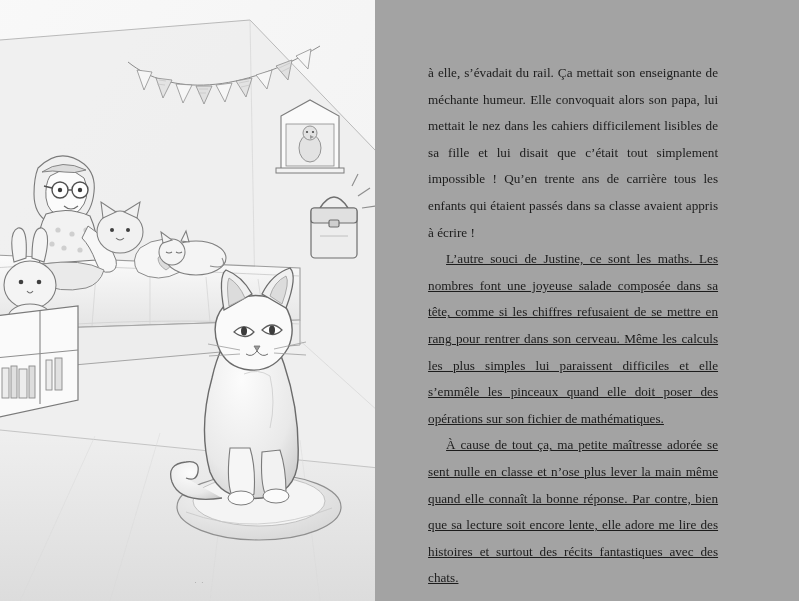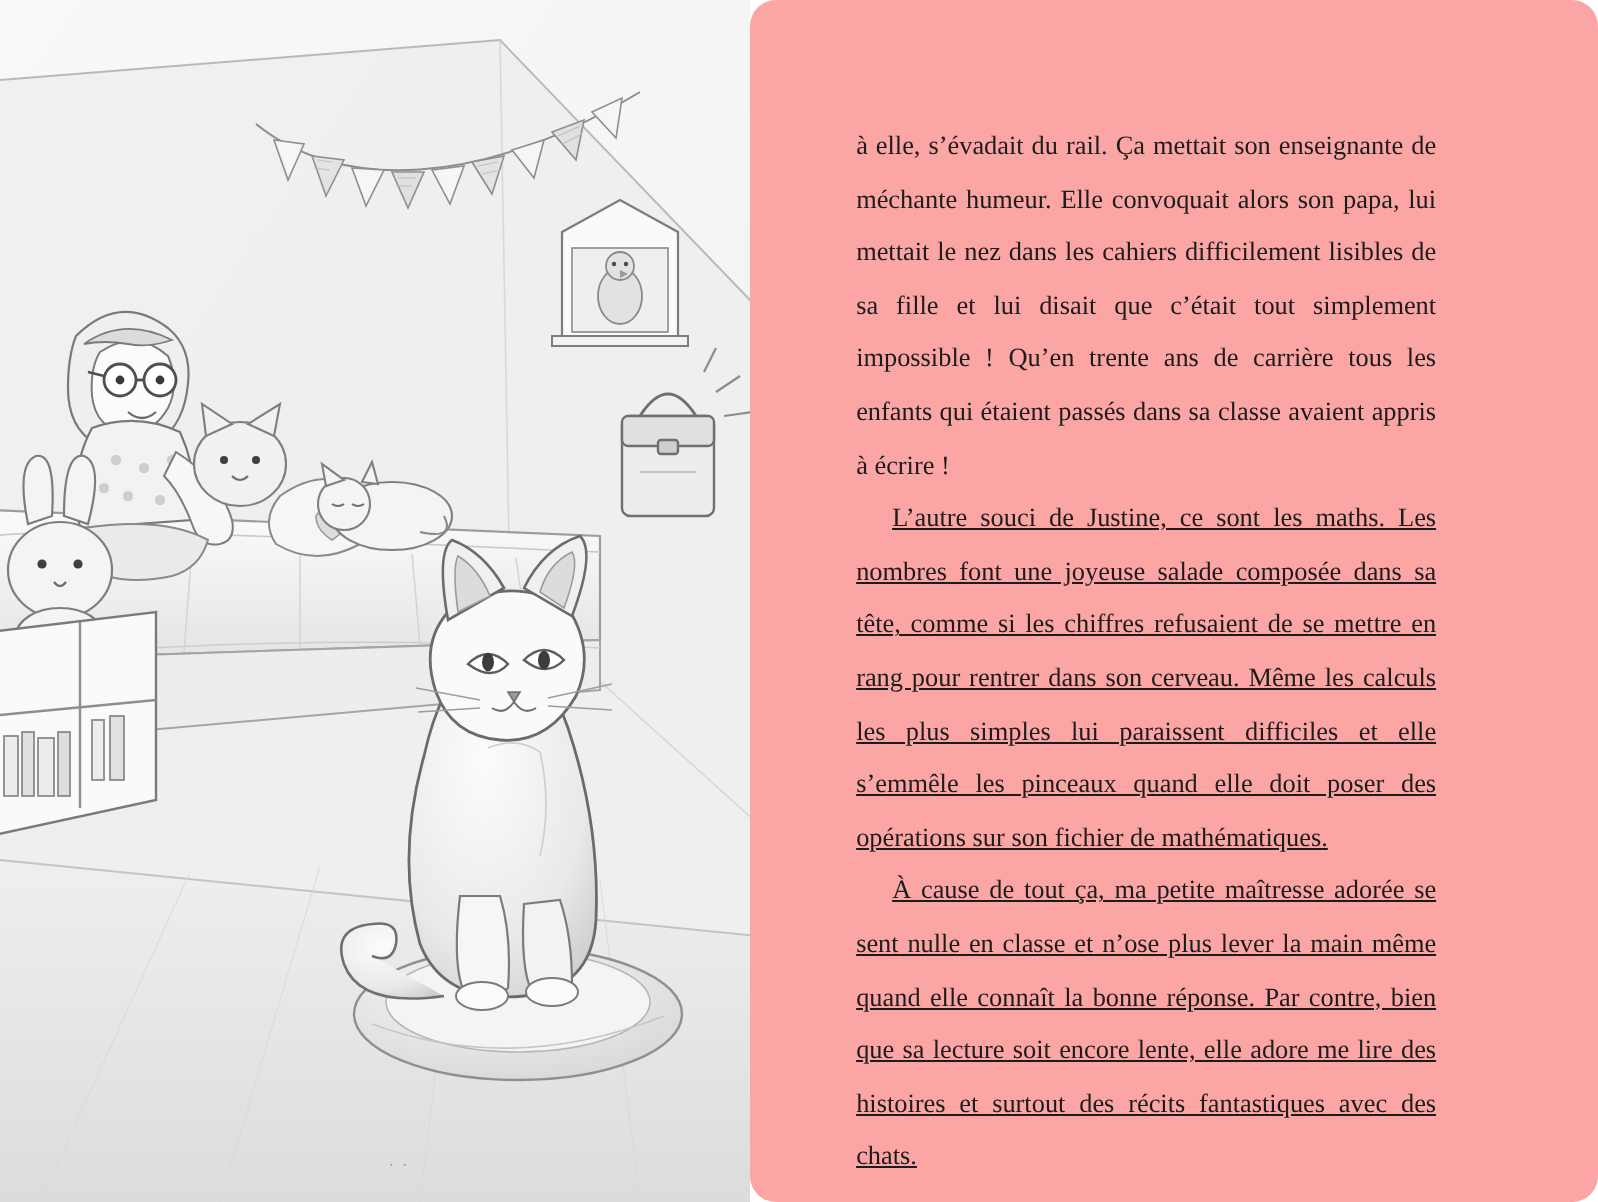--- a/index.html
+++ b/index.html
@@ -43,22 +43,21 @@
     text-align: center;
     font-size: 8px;
     color: #9a9a9a;
     letter-spacing: 1px;
   }
   
   .page-right {
     position: relative;
     width: 451px;
     height: 601px;
-    background: #fca5a5;
-    border-radius: 13px;
+    background: #a3a3a3;
   }
   .text-block {
     position: absolute;
     left: 53px;
     top: 60px;
     width: 290px;
     font-size: 13.2px;
     line-height: 26.6px;
     color: #1c1c1c;
     text-align: justify;

